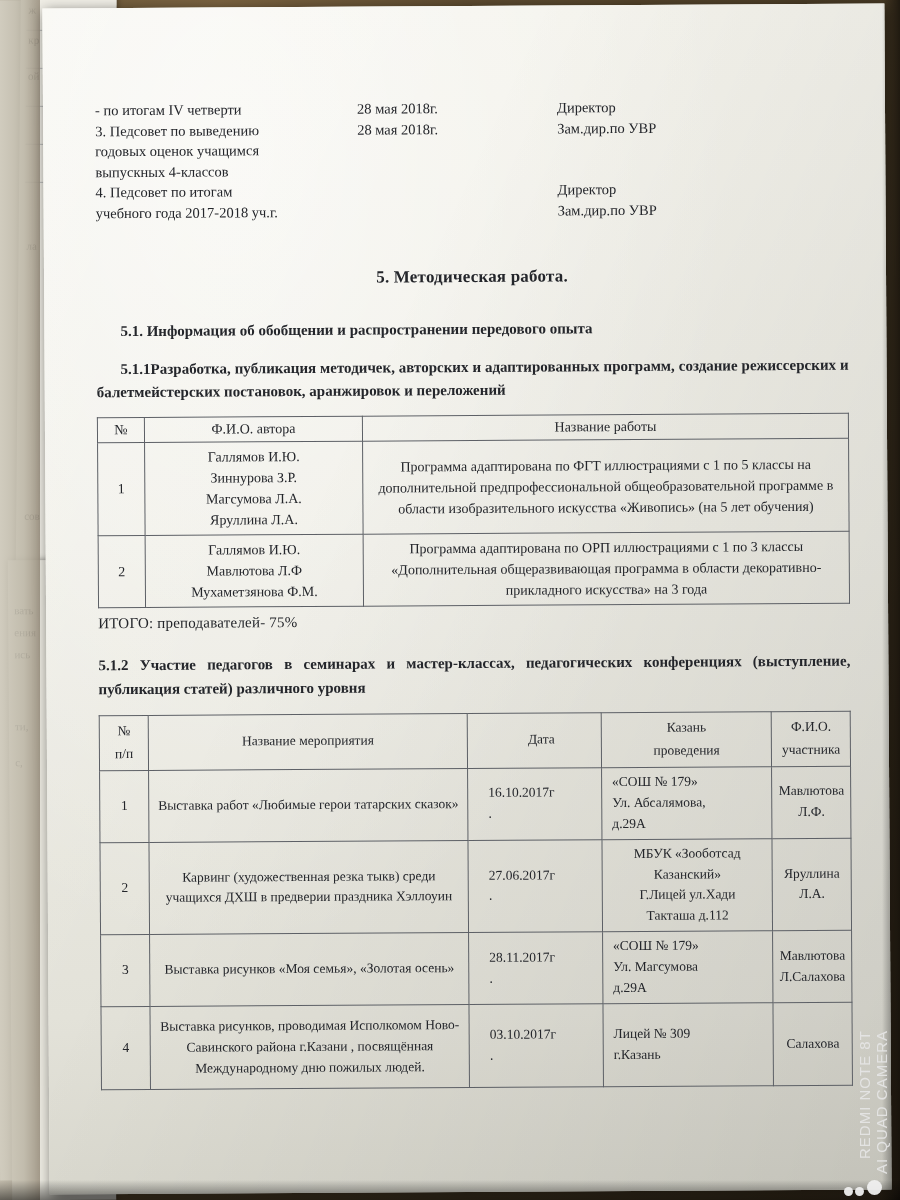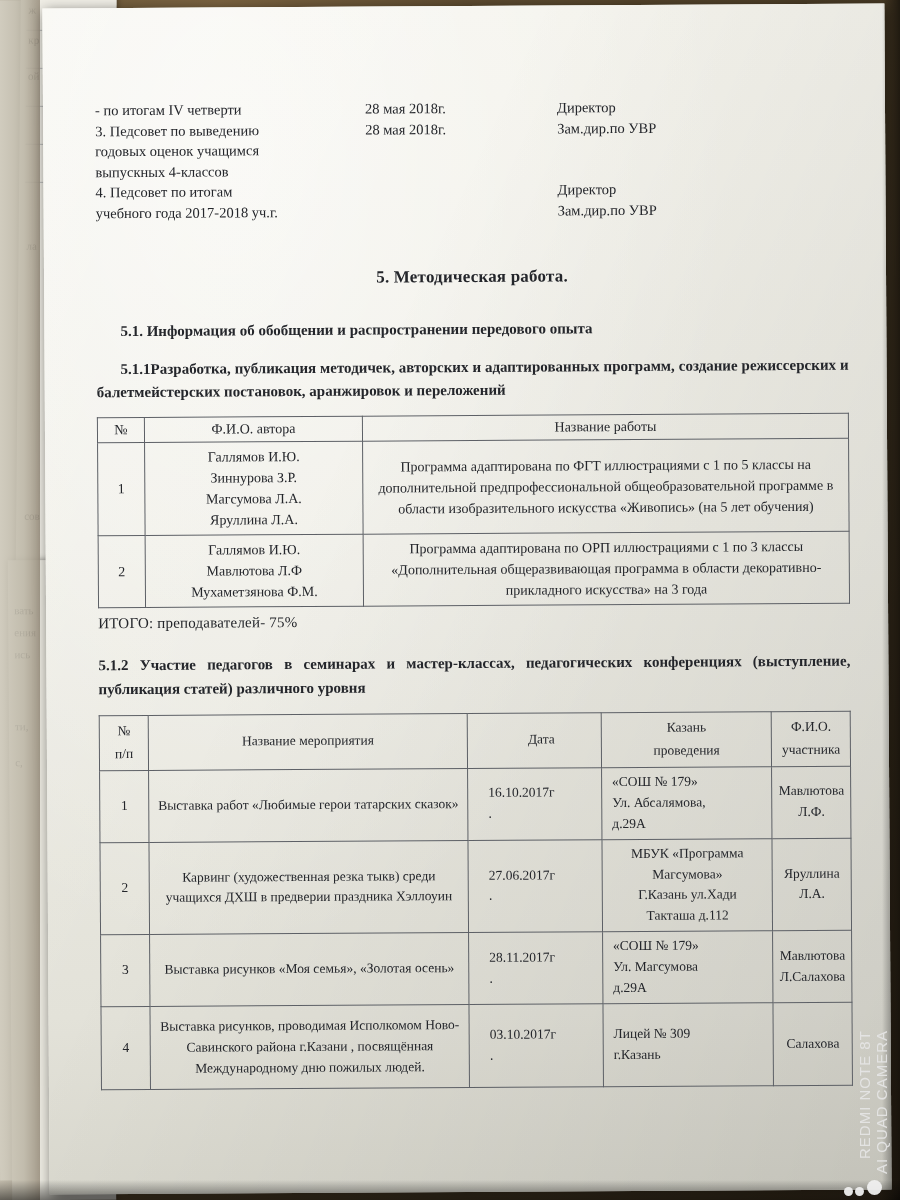--- a/index.html
+++ b/index.html
@@ -84,21 +84,21 @@
   }
 
   
   .top-grid{
     display:grid;
     grid-template-columns: 262px 200px 1fr;
     font-size: 14.5px;
     line-height: 1.45;
   }
   .top-left-lines div{ white-space: nowrap; }
-  .top-dates div{ text-align:left;margin-left:8px; }
+  .top-dates div{ text-align:left; }
   .top-roles div{ text-align:left; }
   .tight { line-height: 1.42; }
 
   
   h2.section-title{
     text-align:center;
     font-size: 17px;
     font-weight: bold;
     margin: 46px 0 34px 0;
     letter-spacing:.2px;
@@ -343,23 +343,23 @@
         </tr>
 
         <tr class="taller">
           <td class="c-num">2</td>
           <td class="c-name">Карвинг (художественная резка тыкв) среди учащихся ДХШ в предверии праздника Хэллоуин</td>
           <td class="c-date">
             <div>27.06.2017г</div>
             <div>.</div>
           </td>
           <td class="c-place">
-            <div>МБУК «Программа</div>
-            <div>Магсумова»</div>
-            <div>Г.Казань  ул.Хади</div>
+            <div>МБУК «Зооботсад</div>
+            <div>Казанский»</div>
+            <div>Г.Лицей  ул.Хади</div>
             <div>Такташа д.112</div>
           </td>
           <td class="c-person">Яруллина Л.А.</td>
         </tr>
 
         <tr class="tall">
           <td class="c-num">3</td>
           <td class="c-name">Выставка рисунков «Моя семья», «Золотая осень»</td>
           <td class="c-date">
             <div>28.11.2017г</div>

